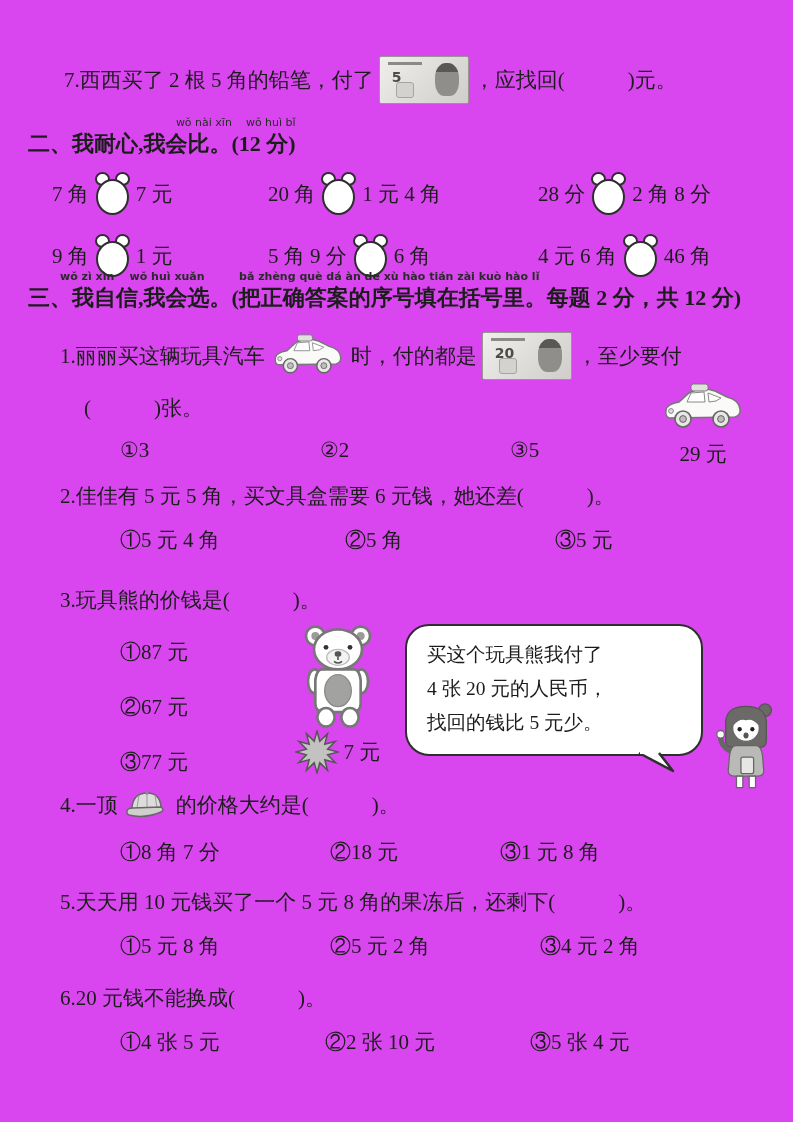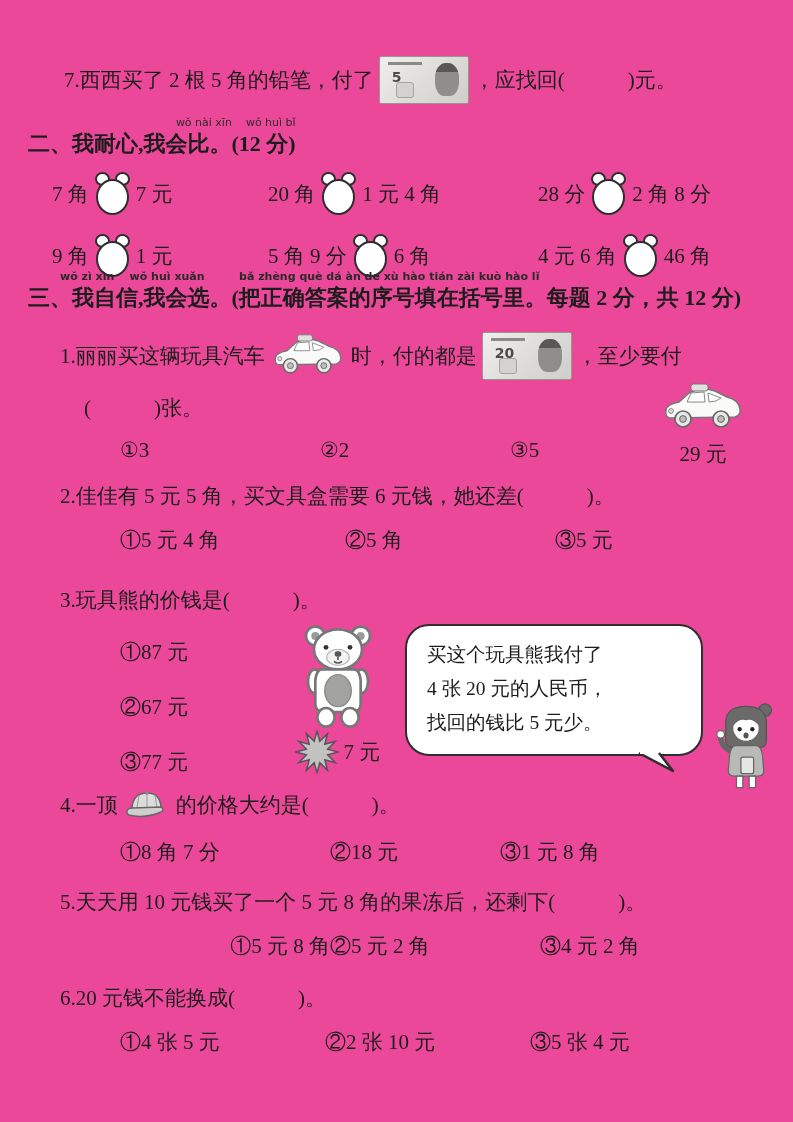--- a/index.html
+++ b/index.html
@@ -1,17 +1,17 @@
 <!DOCTYPE html>
 <html><head>
 <meta charset="utf-8">
 <style>
   html,body{margin:0;padding:0;background:#fff;}
   .page{
-    position:relative;width:793px;height:1122px;background:#ec4899;overflow:hidden;
+    position:relative;width:793px;height:1122px;background:#d946ef;overflow:hidden;
     font-family:"Liberation Serif","DejaVu Serif",serif;
     font-size:21px;color:#1c1c1c;
   }
   .row{display:flex;align-items:center;}
   .pinyin{
     display:block;font-family:"DejaVu Sans",sans-serif;font-size:11px;color:#2a2a2a;
     white-space:pre;line-height:13px;
   }
   .sec-title{font-weight:bold;font-size:22px;line-height:30px;}
   
@@ -69,21 +69,21 @@
   .bubble{
     position:relative;width:258px;background:#fff;border:2.5px solid #2e2e2e;
     border-radius:24px;padding:12px 16px 14px 20px;font-size:19.5px;line-height:34px;
   }
   .bubble .tail{position:absolute;right:24px;bottom:-19px;}
   .girl-wrap{margin:76px 0 0 10px;}
   .q4{top:788px;}
   .q4 .opts .opt:nth-child(1){width:210px;}
   .q4 .opts .opt:nth-child(2){width:170px;}
   .q5{top:888px;}
-  .q5 .opts .opt:nth-child(1){width:210px;text-align:right;}
+  .q5 .opts .opt:nth-child(1){width:210px;}
   .q5 .opts .opt:nth-child(2){width:210px;}
   .q6{top:984px;}
   .q6 .opts .opt:nth-child(1){width:205px;}
   .q6 .opts .opt:nth-child(2){width:205px;}
   svg{display:block;}
   .inline-svg{flex:0 0 auto;margin:0 6px;}
 </style>
 </head>
 <body>
 

